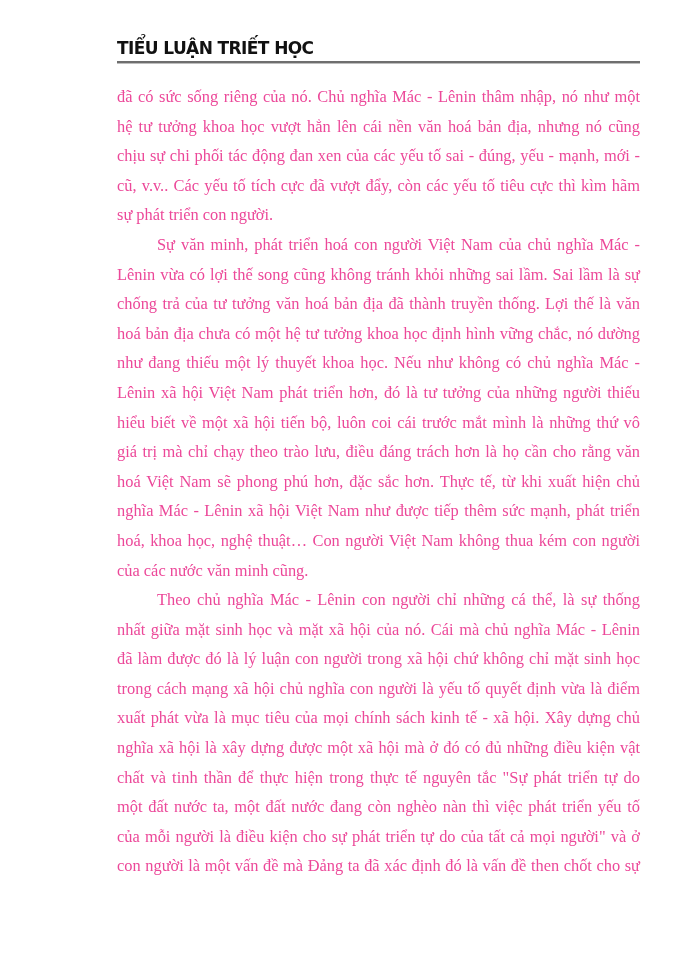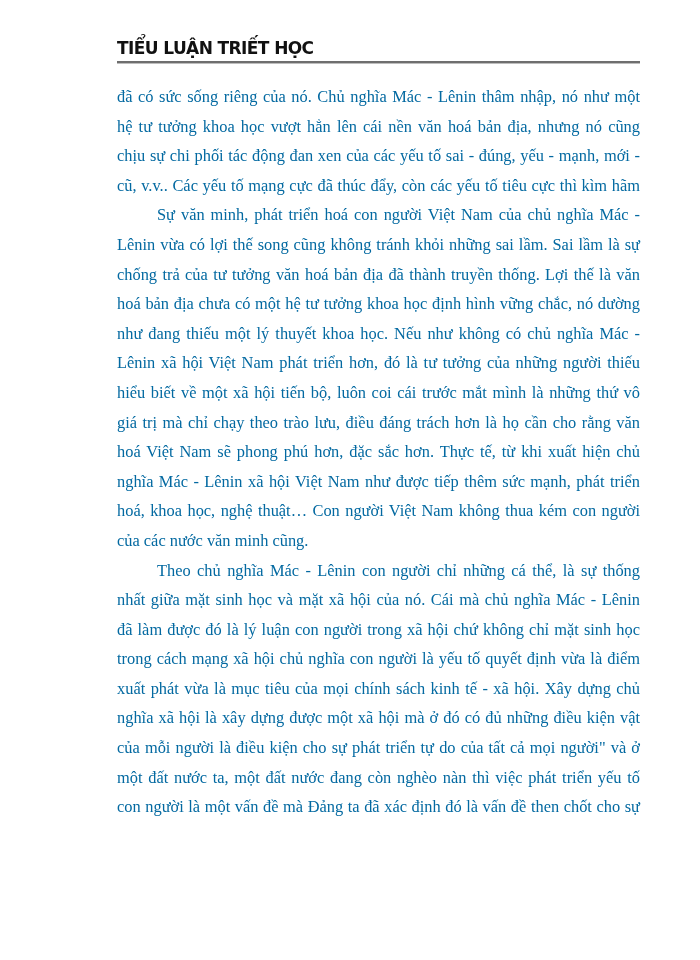--- a/index.html
+++ b/index.html
@@ -17,21 +17,21 @@
     letter-spacing: -0.6px; white-space: nowrap;
   }
   .header-rule {
     position: absolute; left: 0; top: 25px; width: 523px; height: 2px;
     background: #6e6e6e;
     border-bottom: 1px solid #bdbdbd;
   }
   .body-text {
     position: absolute; left: 117px; top: 82px; width: 523px;
     font-family: "Liberation Serif", serif;
-    font-size: 16.4px; line-height: 29.6px; color: #0369a1;
+    font-size: 16.4px; line-height: 29.6px; color: #ec4899;
     text-align: justify;
   }
   .para { margin: 0; padding: 0; }
   .line {
     display: block; height: 29.6px; white-space: nowrap;
     text-align: justify; text-align-last: justify;
   }
   .line.last { text-align-last: left; }
   .line.indent { padding-left: 40px; }
 </style>
@@ -42,21 +42,22 @@
   <div class="header">
     <div class="header-title">TIỂU LUẬN TRIẾT HỌC</div>
     <div class="header-rule"></div>
   </div>
 
   <div class="body-text">
     <div class="para">
       <span class="line">đã có sức sống riêng của nó. Chủ nghĩa Mác - Lênin thâm nhập, nó như một</span>
       <span class="line">hệ tư tưởng khoa học vượt hẳn lên cái nền văn hoá bản địa, nhưng nó cũng</span>
       <span class="line">chịu sự chi phối tác động đan xen của các yếu tố sai - đúng, yếu - mạnh, mới -</span>
-      <span class="line">cũ, v.v.. Các yếu tố mạng cực đã thúc đẩy, còn các yếu tố tiêu cực thì kìm hãm</span>
+      <span class="line">cũ, v.v.. Các yếu tố tích cực đã vượt đẩy, còn các yếu tố tiêu cực thì kìm hãm</span>
+      <span class="line last">sự phát triển con người.</span>
     </div>
 
     <div class="para">
       <span class="line indent">Sự văn minh, phát triển hoá con người Việt Nam của chủ nghĩa Mác -</span>
       <span class="line">Lênin vừa có lợi thế song cũng không tránh khỏi những sai lầm. Sai lầm là sự</span>
       <span class="line">chống trả của tư tưởng văn hoá bản địa đã thành truyền thống. Lợi thế là văn</span>
       <span class="line">hoá bản địa chưa có một hệ tư tưởng khoa học định hình vững chắc, nó dường</span>
       <span class="line">như đang thiếu một lý thuyết khoa học. Nếu như không có chủ nghĩa Mác -</span>
       <span class="line">Lênin xã hội Việt Nam phát triển hơn, đó là tư tưởng của những người thiếu</span>
       <span class="line">hiểu biết về một xã hội tiến bộ, luôn coi cái trước mắt mình là những thứ vô</span>
@@ -67,18 +68,19 @@
       <span class="line last">của các nước văn minh cũng.</span>
     </div>
 
     <div class="para">
       <span class="line indent">Theo chủ nghĩa Mác - Lênin con người chỉ những cá thể, là sự thống</span>
       <span class="line">nhất giữa mặt sinh học và mặt xã hội của nó. Cái mà chủ nghĩa Mác - Lênin</span>
       <span class="line">đã làm được đó là lý luận con người trong xã hội chứ không chỉ mặt sinh học</span>
       <span class="line">trong cách mạng xã hội chủ nghĩa con người là yếu tố quyết định vừa là điểm</span>
       <span class="line">xuất phát vừa là mục tiêu của mọi chính sách kinh tế - xã hội. Xây dựng chủ</span>
       <span class="line">nghĩa xã hội là xây dựng được một xã hội mà ở đó có đủ những điều kiện vật</span>
+      <span class="line">chất và tinh thần để thực hiện trong thực tế nguyên tắc "Sự phát triển tự do</span>
+      <span class="line">một đất nước ta, một đất nước đang còn nghèo nàn thì việc phát triển yếu tố</span>
       <span class="line">của mỗi người là điều kiện cho sự phát triển tự do của tất cả mọi người" và ở</span>
-      <span class="line">một đất nước ta, một đất nước đang còn nghèo nàn thì việc phát triển yếu tố</span>
       <span class="line">con người là một vấn đề mà Đảng ta đã xác định đó là vấn đề then chốt cho sự</span>
     </div>
   </div>
 </div>
 
 </body></html>

